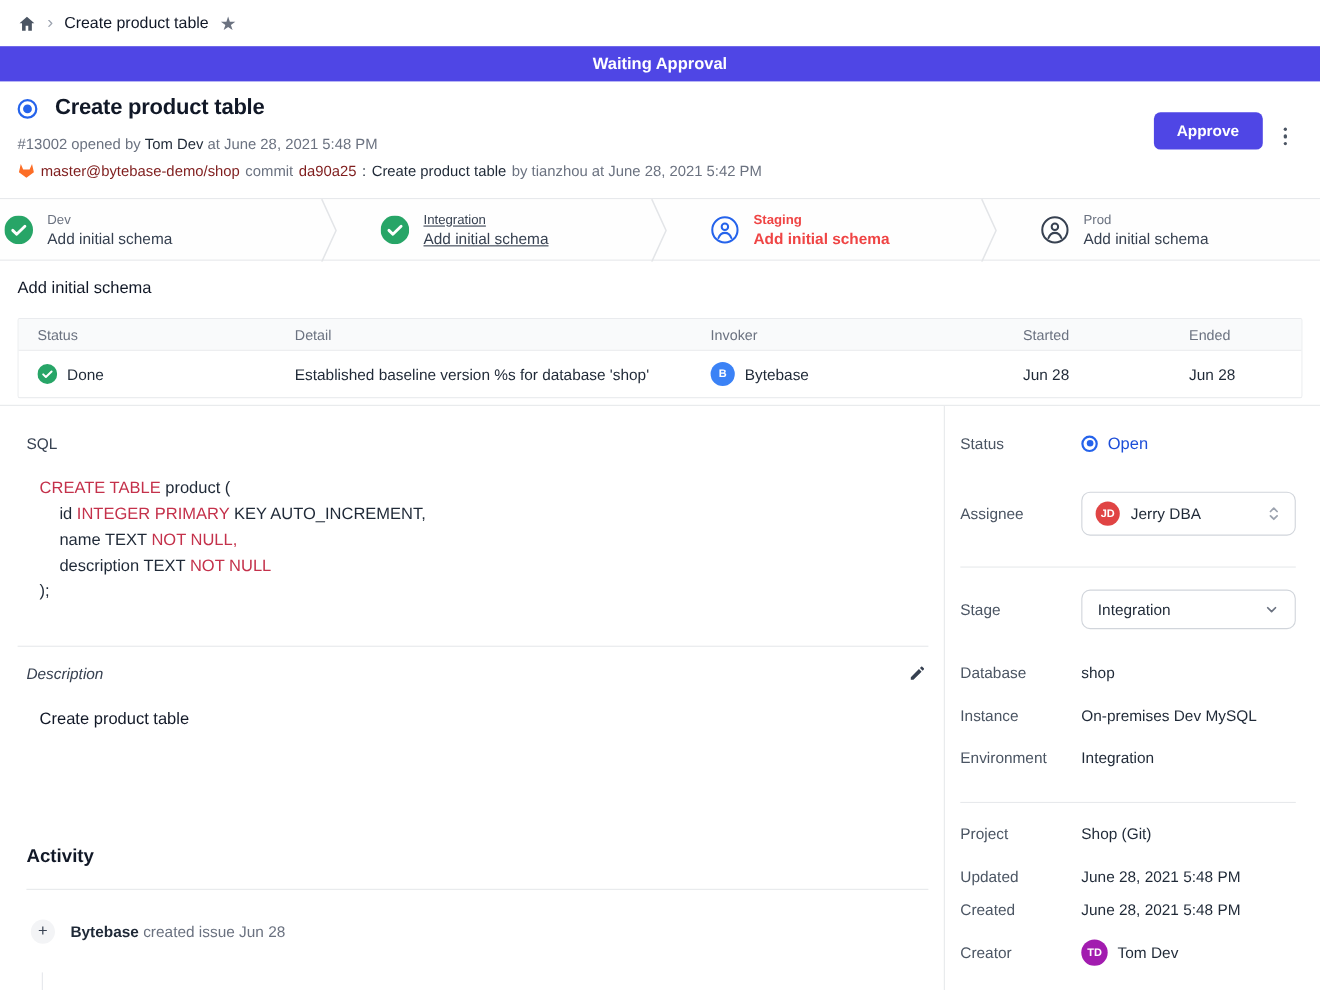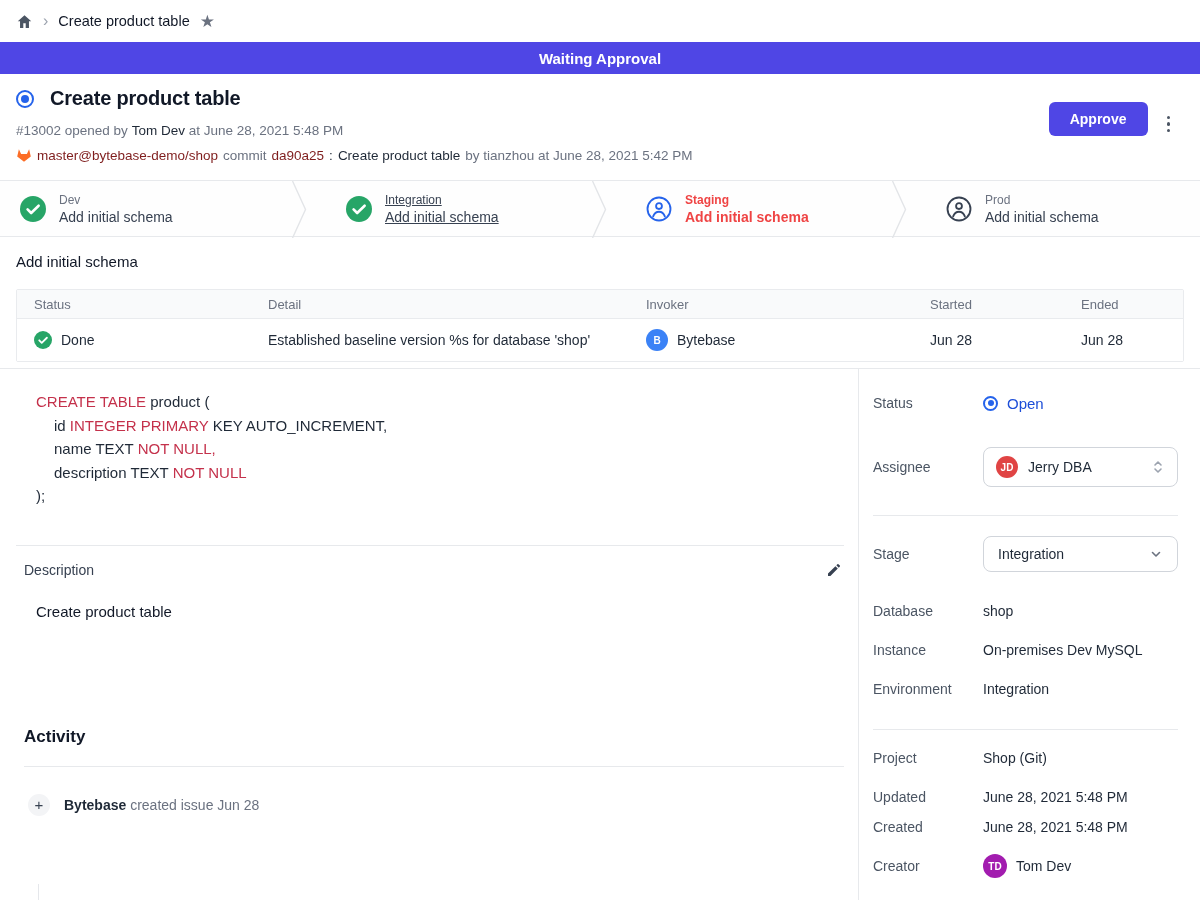--- a/index.html
+++ b/index.html
@@ -26,21 +26,21 @@
   .meta-line .strong { color:#1f2937; font-weight:500; }
   .commit-line { margin-top:9px; font-size:13.5px; color:#6b7280; display:flex; align-items:center; gap:5px; }
   .link { color:#7f1d1d; }
   .commit-msg { color:#1f2937; }
   .header-actions { position:absolute; right:24px; top:28px; display:flex; align-items:flex-end; gap:13px; }
   .approve-btn { background:#4f46e5; color:#fff; border:none; border-radius:6px; height:34px; padding:0 21px; font-size:14px; font-weight:600; font-family:inherit; cursor:pointer; }
   .kebab { display:flex; flex-direction:column; gap:3px; padding:4px 6px; cursor:pointer; }
   .kebab i { width:3.5px; height:3.5px; border-radius:50%; background:#4b5563; }
   
   .pipeline { position:relative; height:57px; border-top:1px solid #e7e9ec; border-bottom:1px solid #e7e9ec; display:grid; grid-template-columns:repeat(4,1fr); background:#fefefe; }
-  .stage { display:flex; align-items:center; gap:13px; padding-left:20px; cursor:pointer; }
+  .stage { display:flex; align-items:center; gap:13px; padding-left:4px; cursor:pointer; }
   .stage + .stage { padding-left:46px; }
   .stage-icon { width:26px; height:26px; flex:none; }
   .stage-env { font-size:12px; color:#6b7280; margin-bottom:2px; }
   .stage-task { font-size:14px; color:#374151; }
   .stage.linked .stage-env, .stage.linked .stage-task { color:#374151; text-decoration:underline; }
   .stage.active .stage-env, .stage.active .stage-task { color:#ef4444; font-weight:700; text-decoration:none; }
   .sep { position:absolute; top:0; height:57px; width:16px; }
   
   .task-section { padding:16px 16px 0 16px; }
   .task-title { font-size:15px; color:#111827; margin-bottom:19px; }
@@ -57,21 +57,21 @@
   .left-col { width:858px; position:relative; padding:0 14px 0 24px; }
   .right-col { width:342px; border-left:1px solid #e7e9ec; padding:22px 22px 0 14px; }
   
   .sql-label { margin-top:26px; font-size:14px; color:#374151; }
   .sql-code { margin-top:21px; font-size:15px; line-height:23.5px; color:#1f2937; padding-left:12px; }
   .sql-line.indent { padding-left:18px; }
   .kw { color:#c4314b; }
   .divider { height:1px; background:#e7e9ec; }
   .d1 { margin-top:37px; margin-left:-8px; }
   .desc-head { margin-top:14px; display:flex; align-items:center; justify-content:space-between; }
-  .desc-label { font-size:14px; color:#374151; }
+  .desc-label { font-size:14px; color:#374151;font-style:italic; }
   .edit-btn { background:none; border:none; cursor:pointer; padding:2px; }
   .desc-content { margin-top:23px; padding-left:12px; font-size:15px; color:#111827; }
   .activity-title { margin-top:107px; font-size:17px; font-weight:700; color:#111827; }
   .d2 { margin-top:19px; }
   .activity-item { margin-top:27px; display:flex; align-items:center; gap:14px; padding-left:4px; }
   .plus-circle { width:22px; height:22px; border-radius:50%; background:#f3f4f6; color:#374151; font-size:15px; display:flex; align-items:center; justify-content:center; flex:none; }
   .activity-text { font-size:14px; color:#6b7280; }
   .activity-text .strong { color:#1f2937; font-weight:700; }
   .timeline { position:absolute; left:38px; bottom:0; height:16px; width:1px; background:#e5e7eb; }
   
@@ -250,20 +250,21 @@
       <div class="t-cell">Jun 28</div>
       <div class="t-cell">Jun 28</div>
     </div>
   </div>
 </div>
 
 <div class="top-divider"></div>
 
 <div class="main-split">
   <div class="left-col">
+    <div class="sql-label">SQL</div>
     <div class="sql-code">
       <div class="sql-line"><span class="kw">CREATE TABLE</span><span> product (</span></div>
       <div class="sql-line indent"><span>id </span><span class="kw">INTEGER PRIMARY</span><span> KEY AUTO_INCREMENT,</span></div>
       <div class="sql-line indent"><span>name TEXT </span><span class="kw">NOT NULL,</span></div>
       <div class="sql-line indent"><span>description TEXT </span><span class="kw">NOT NULL</span></div>
       <div class="sql-line"><span>);</span></div>
     </div>
     <div class="divider d1"></div>
     <div class="desc-head">
       <span class="desc-label">Description</span>

